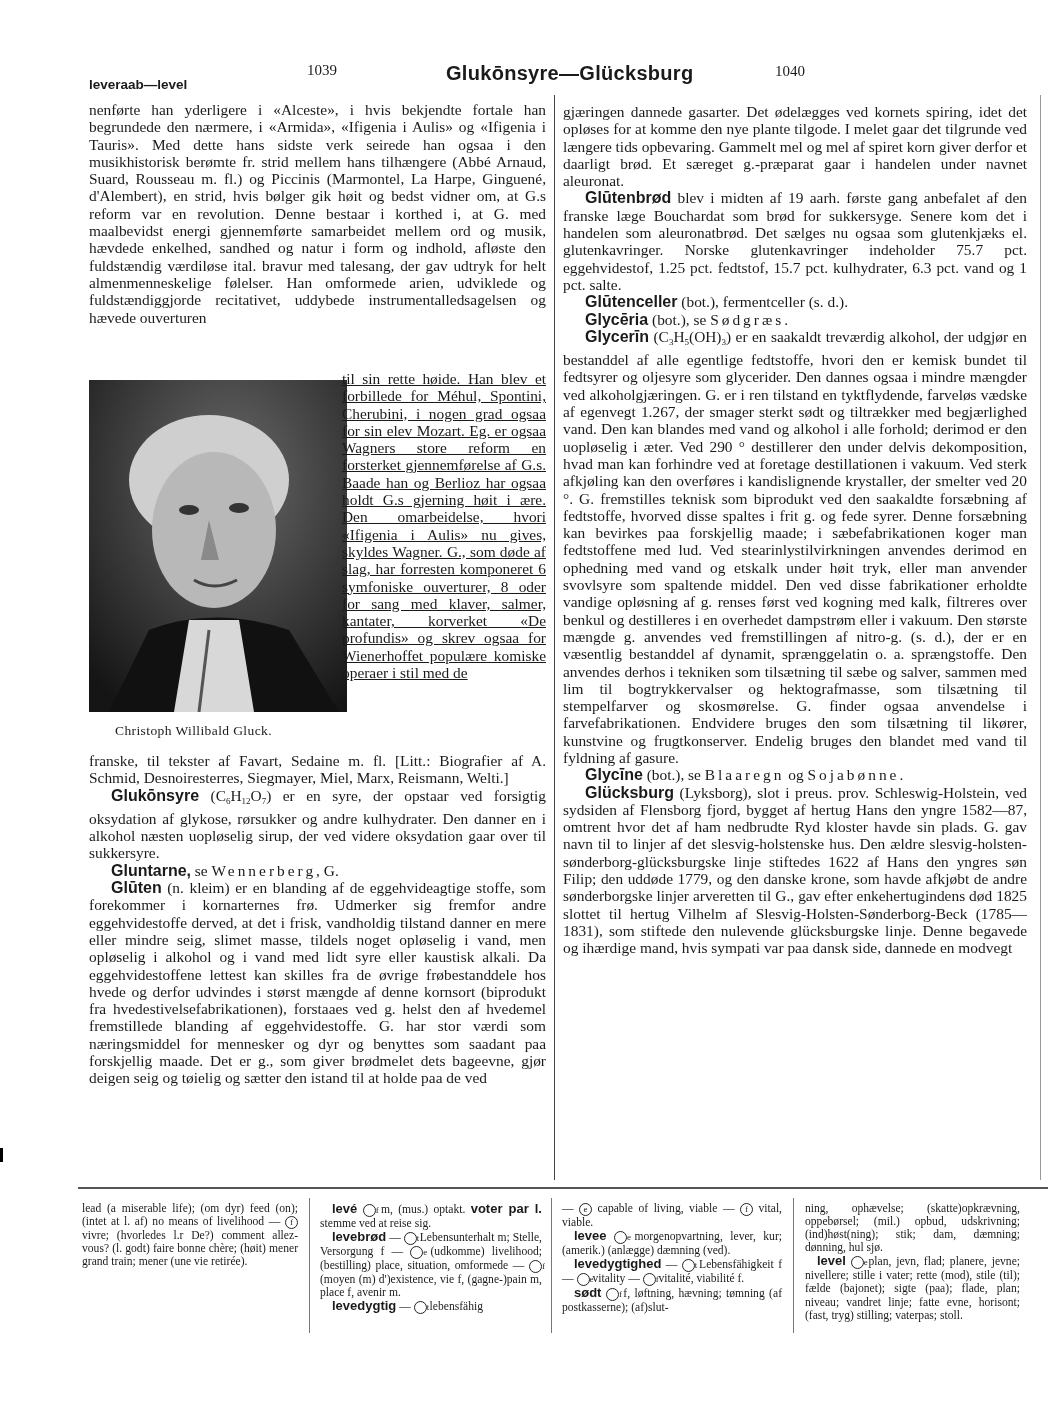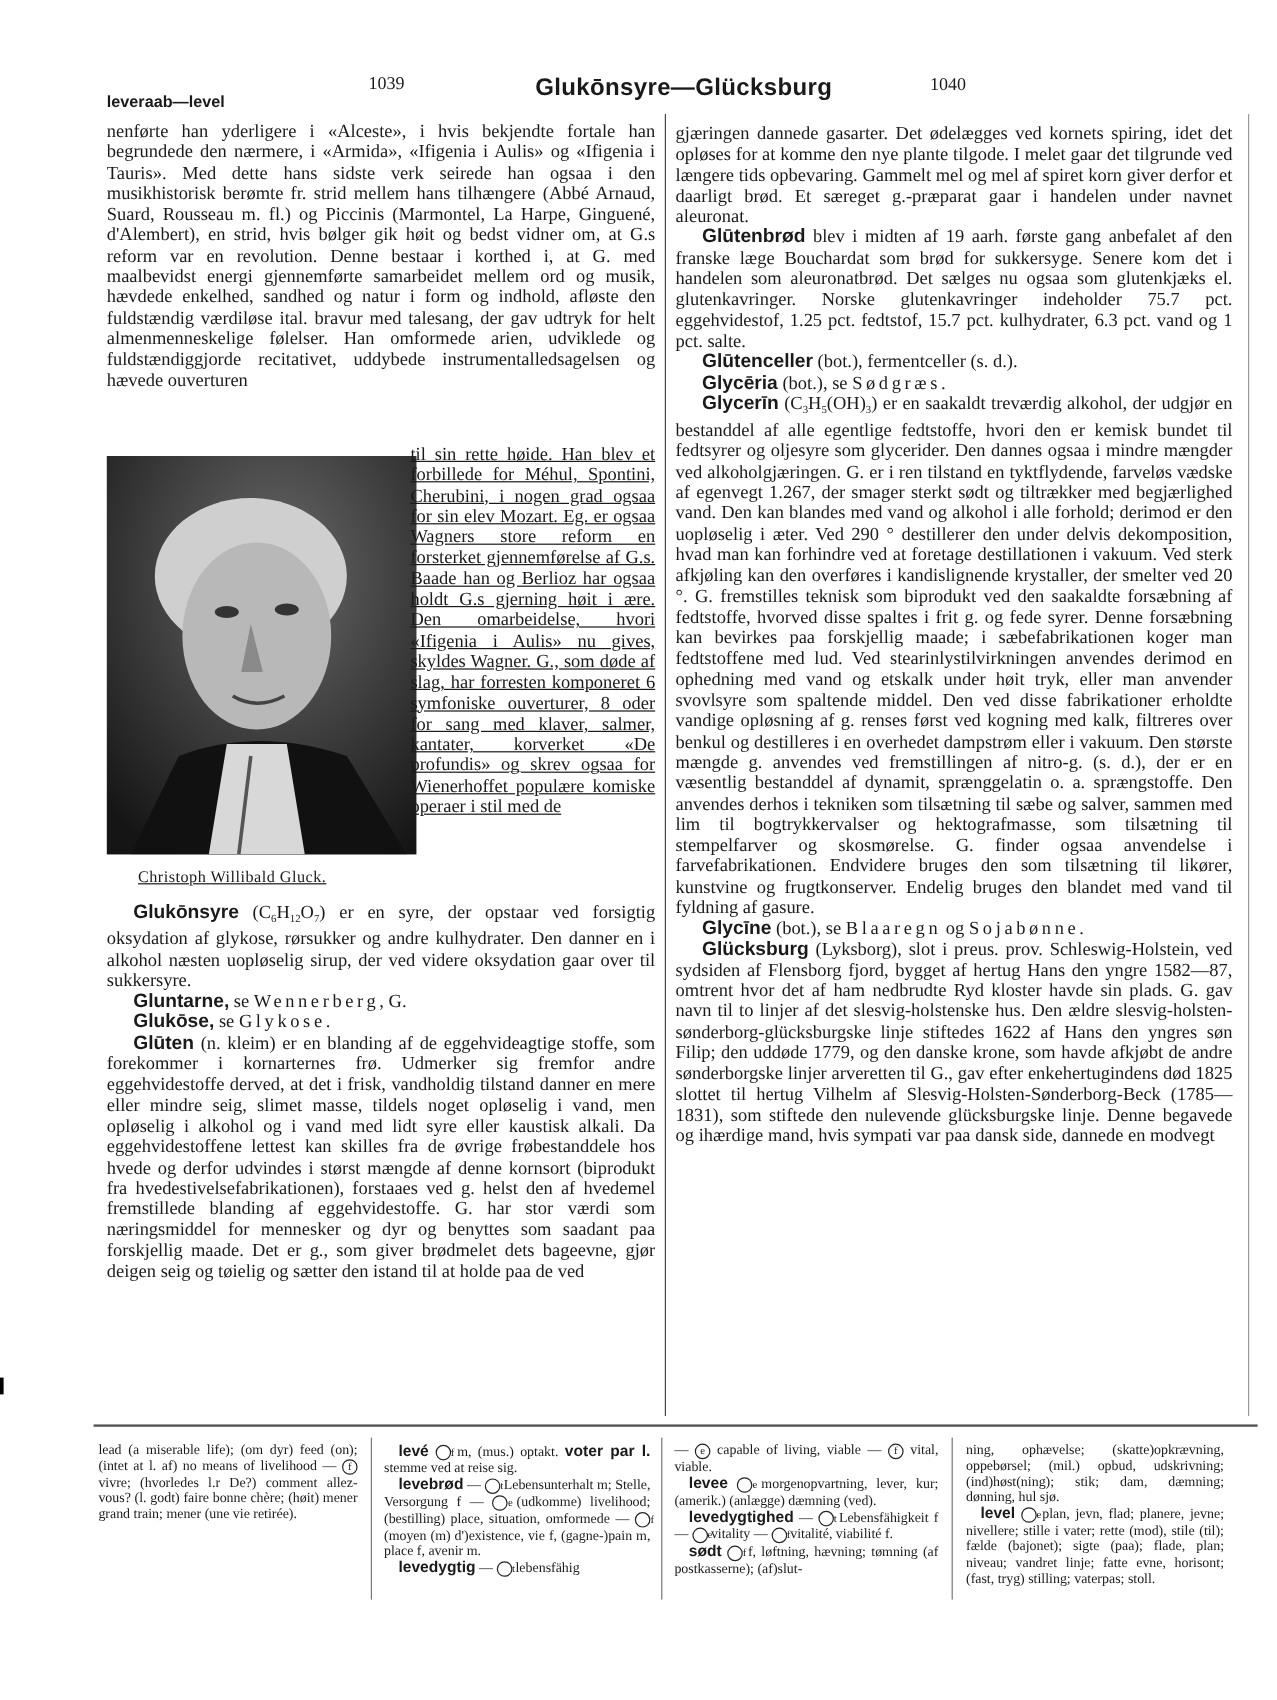--- a/index.html
+++ b/index.html
@@ -17,21 +17,21 @@
   .hw { font-family:"Liberation Sans","DejaVu Sans",sans-serif; font-weight:bold; font-size:16px; }
   .sp { letter-spacing:3px; }
   sub { font-size:9px; vertical-align:-3px; }
 
   #col-left { left:89px; top:101px; width:457px; }
   #col-right { left:563px; top:103px; width:464px; }
   .vrule { left:554px; top:95px; width:1px; height:1085px; background:#444; }
   .vrule2 { left:1040px; top:95px; width:1px; height:1085px; background:#999; }
 
   .portrait { left:89px; top:380px; width:258px; height:332px; background:#222; overflow:hidden; }
-  .caption { left:115px; top:723px; font-size:13.5px; letter-spacing:0.4px;text-decoration:underline; }
+  .caption { left:115px; top:723px; font-size:13.5px; letter-spacing:0.4px; }
   .right-wrap { left:342px; top:370px; width:204px;text-decoration:underline; }
 
   .footer-rule { left:78px; top:1187px; width:970px; height:2px; background:#555; }
   .fcol { top:1202px; font-size:11.6px; line-height:13.1px; text-align:justify; }
   .fcol p { margin:0; }
   .fcol p.ent { text-indent:12px; }
   .fhw { font-family:"Liberation Sans","DejaVu Sans",sans-serif; font-weight:bold; font-size:13px; }
   .circ { display:inline-block; width:11px; height:11px; border:1px solid #222; border-radius:50%; font-size:9px; line-height:11px; text-align:center; font-family:"Liberation Serif",serif; }
   .fsep { top:1198px; width:1px; height:135px; background:#777; }
   .edge-mark { left:0px; top:1148px; width:3px; height:14px; background:#000; }
@@ -72,23 +72,23 @@
     <path d="M120 250 L110 332" stroke="#555" stroke-width="3"></path>
   </svg>
 </div>
 <div class="abs caption">Christoph Willibald Gluck.</div>
 
 <div class="abs col right-wrap">
   <p>til sin rette høide. Han blev et forbillede for Méhul, Spontini, Cherubini, i nogen grad ogsaa for sin elev Mozart. Eg. er ogsaa Wagners store reform en forsterket gjennemførelse af G.s. Baade han og Berlioz har ogsaa holdt G.s gjerning høit i ære. Den omarbeidelse, hvori «Ifigenia i Aulis» nu gives, skyldes Wagner. G., som døde af slag, har forresten komponeret 6 symfoniske ouverturer, 8 oder for sang med klaver, salmer, kantater, korverket «De profundis» og skrev ogsaa for Wienerhoffet populære komiske operaer i stil med de</p>
 </div>
 
 <div class="abs col" style="left:89px; top:752px; width:457px;">
+  <p>franske, til tekster af Favart, Sedaine m. fl. [Litt.: Biografier af A. Schmid, Desnoiresterres, Siegmayer, Miel, Marx, Reismann, Welti.]</p>
   <p class="ent"><span class="hw">Glukōnsyre</span> <span>(C</span><sub>6</sub><span>H</span><sub>12</sub><span>O</span><sub>7</sub><span>)</span><span> er en syre, der opstaar ved forsigtig oksydation af glykose, rørsukker og andre kulhydrater. Den danner en i alkohol næsten uopløselig sirup, der ved videre oksydation gaar over til sukkersyre.</span></p>
   <p class="ent"><span class="hw">Gluntarne,</span><span> se </span><span class="sp">Wennerberg</span><span>, G.</span></p>
-  <p class="ent"><span class="hw">Glukōse,</span><span> se </span><span class="sp">Glykose</span><span>.</span></p>
   <p class="ent"><span class="hw">Glūten</span><span> (n. kleim) er en blanding af de eggehvideagtige stoffe, som forekommer i kornarternes frø. Udmerker sig fremfor andre eggehvidestoffe derved, at det i frisk, vandholdig tilstand danner en mere eller mindre seig, slimet masse, tildels noget opløselig i vand, men opløselig i alkohol og i vand med lidt syre eller kaustisk alkali. Da eggehvidestoffene lettest kan skilles fra de øvrige frøbestanddele hos hvede og derfor udvindes i størst mængde af denne kornsort (biprodukt fra hvedestivelsefabrikationen), forstaaes ved g. helst den af hvedemel fremstillede blanding af eggehvidestoffe. G. har stor værdi som næringsmiddel for mennesker og dyr og benyttes som saadant paa forskjellig maade. Det er g., som giver brødmelet dets bageevne, gjør deigen seig og tøielig og sætter den istand til at holde paa de ved</span></p>
 </div>
 
 <div class="abs col" id="col-right">
   <p>gjæringen dannede gasarter. Det ødelægges ved kornets spiring, idet det opløses for at komme den nye plante tilgode. I melet gaar det tilgrunde ved længere tids opbevaring. Gammelt mel og mel af spiret korn giver derfor et daarligt brød. Et særeget g.-præparat gaar i handelen under navnet aleuronat.</p>
   <p class="ent"><span class="hw">Glūtenbrød</span><span> blev i midten af 19 aarh. første gang anbefalet af den franske læge Bouchardat som brød for sukkersyge. Senere kom det i handelen som aleuronatbrød. Det sælges nu ogsaa som glutenkjæks el. glutenkavringer. Norske glutenkavringer indeholder 75.7 pct. eggehvidestof, 1.25 pct. fedtstof, 15.7 pct. kulhydrater, 6.3 pct. vand og 1 pct. salte.</span></p>
   <p class="ent"><span class="hw">Glūtenceller</span><span> (bot.), fermentceller (s. d.).</span></p>
   <p class="ent"><span class="hw">Glycēria</span><span> (bot.), se </span><span class="sp">Sødgræs</span><span>.</span></p>
   <p class="ent"><span class="hw">Glycerīn</span> <span>(C</span><sub>3</sub><span>H</span><sub>5</sub><span>(OH)</span><sub>3</sub><span>)</span><span> er en saakaldt treværdig alkohol, der udgjør en bestanddel af alle egentlige fedtstoffe, hvori den er kemisk bundet til fedtsyrer og oljesyre som glycerider. Den dannes ogsaa i mindre mængder ved alkoholgjæringen. G. er i ren tilstand en tyktflydende, farveløs vædske af egenvegt 1.267, der smager sterkt sødt og tiltrækker med begjærlighed vand. Den kan blandes med vand og alkohol i alle forhold; derimod er den uopløselig i æter. Ved 290 ° destillerer den under delvis dekomposition, hvad man kan forhindre ved at foretage destillationen i vakuum. Ved sterk afkjøling kan den overføres i kandislignende krystaller, der smelter ved 20 °. G. fremstilles teknisk som biprodukt ved den saakaldte forsæbning af fedtstoffe, hvorved disse spaltes i frit g. og fede syrer. Denne forsæbning kan bevirkes paa forskjellig maade; i sæbefabrikationen koger man fedtstoffene med lud. Ved stearinlystilvirkningen anvendes derimod en ophedning med vand og etskalk under høit tryk, eller man anvender svovlsyre som spaltende middel. Den ved disse fabrikationer erholdte vandige opløsning af g. renses først ved kogning med kalk, filtreres over benkul og destilleres i en overhedet dampstrøm eller i vakuum. Den største mængde g. anvendes ved fremstillingen af nitro-g. (s. d.), der er en væsentlig bestanddel af dynamit, sprænggelatin o. a. sprængstoffe. Den anvendes derhos i tekniken som tilsætning til sæbe og salver, sammen med lim til bogtrykkervalser og hektografmasse, som tilsætning til stempelfarver og skosmørelse. G. finder ogsaa anvendelse i farvefabrikationen. Endvidere bruges den som tilsætning til likører, kunstvine og frugtkonserver. Endelig bruges den blandet med vand til fyldning af gasure.</span></p>
   <p class="ent"><span class="hw">Glycīne</span><span> (bot.), se </span><span class="sp">Blaaregn</span><span> og </span><span class="sp">Sojabønne</span><span>.</span></p>

